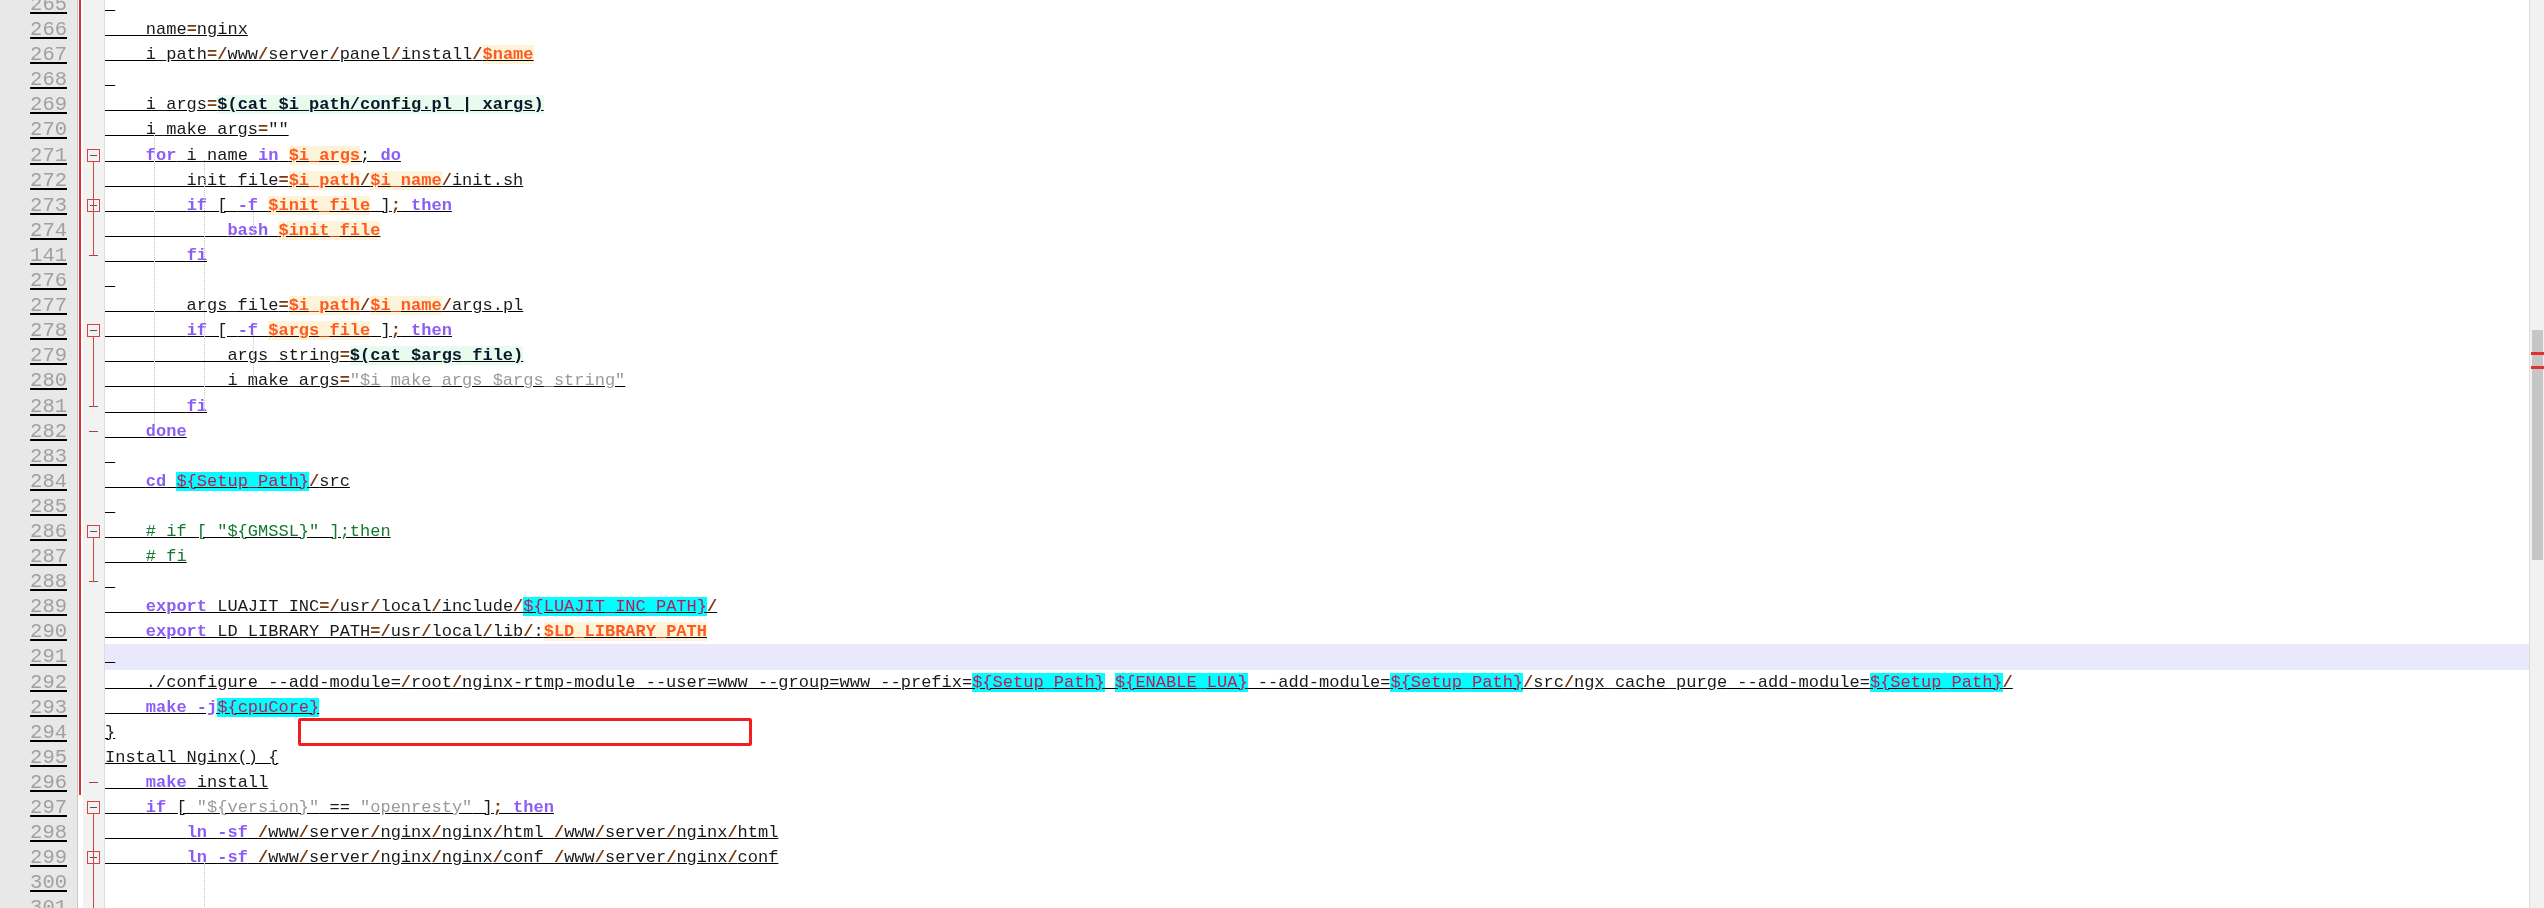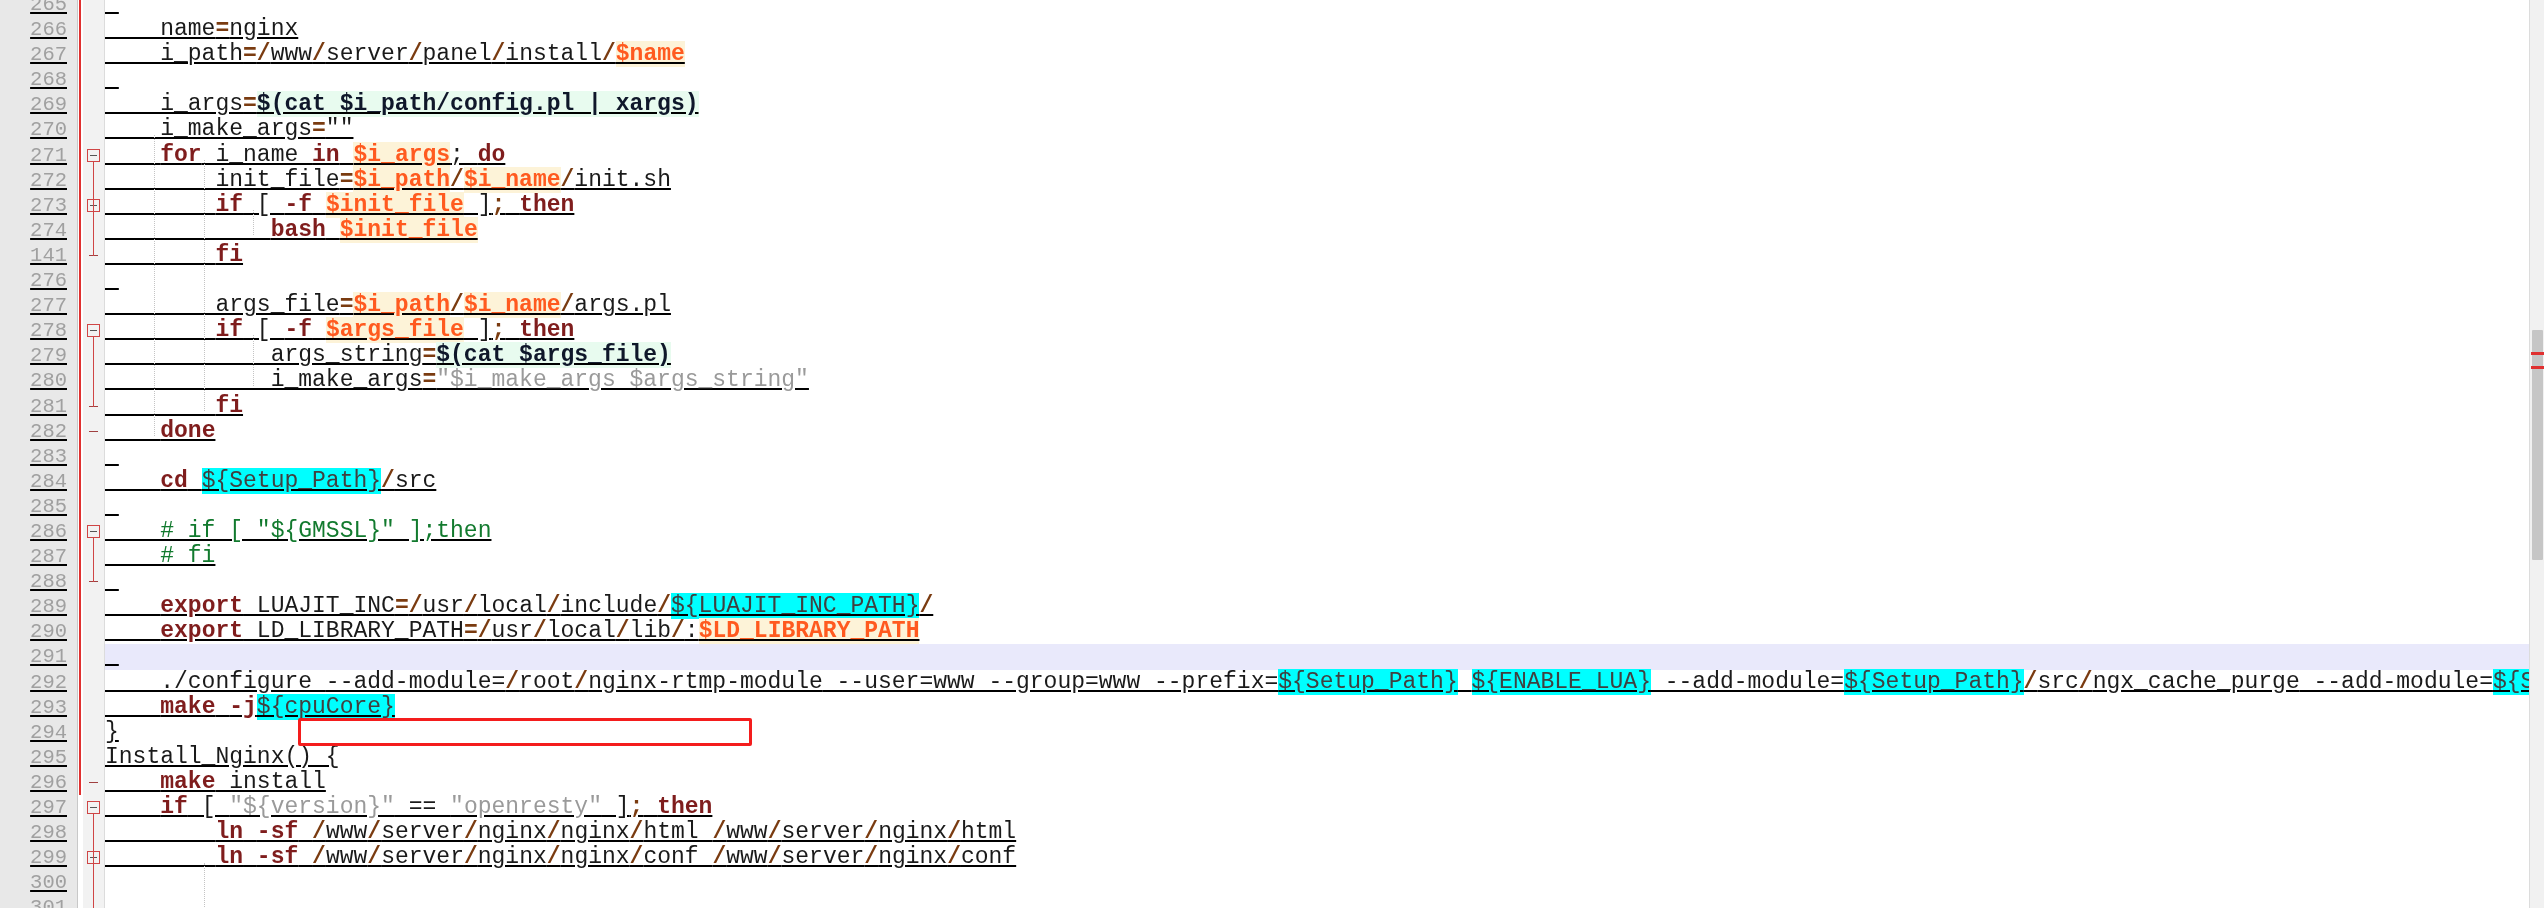--- a/index.html
+++ b/index.html
@@ -105,44 +105,44 @@
     flex: 1 1 auto;
     position: relative;
     background: #ffffff;
     overflow: hidden;
   }
   .code-inner { position: relative; padding-left: 0px; }
   .cl {
     height: 25.1px;
     line-height: 25.1px;
     white-space: pre;
-    font-size: 23px;
+    font-size: 17px;
     color: #1a1a1a;
     position: relative;
   }
   .cl.cur { background: #e9e9fb; }
 
   
   .iguide {
     position: absolute;
     width: 0px;
     border-left: 1px dotted #c4c4c4;
     z-index: 0;
     pointer-events: none;
   }
 
   
-  .kw    { color: #7f1d1d; font-weight: bold; }
+  .kw    { color: #8b5cf6; font-weight: bold; }
   .plain { color: #1a1a1a; }
   .op    { color: #7a3b10; font-weight: bold; }
   .var   { color: #ff5a1f; font-weight: bold; background: #fdf3d8; }
   .cmd   { color: #0f172a; font-weight: bold; background: #e8fbef; }
   .str   { color: #9a9a9a; }
   .cmt   { color: #127a2e; }
-  .cyan  { color: #404040; background: #00ffff; }
+  .cyan  { color: #be185d; background: #00ffff; }
 
   
   .redbox {
     position: absolute;
     border: 3px solid #f41d1d;
     border-radius: 2px;
     z-index: 6;
     pointer-events: none;
   }
 

